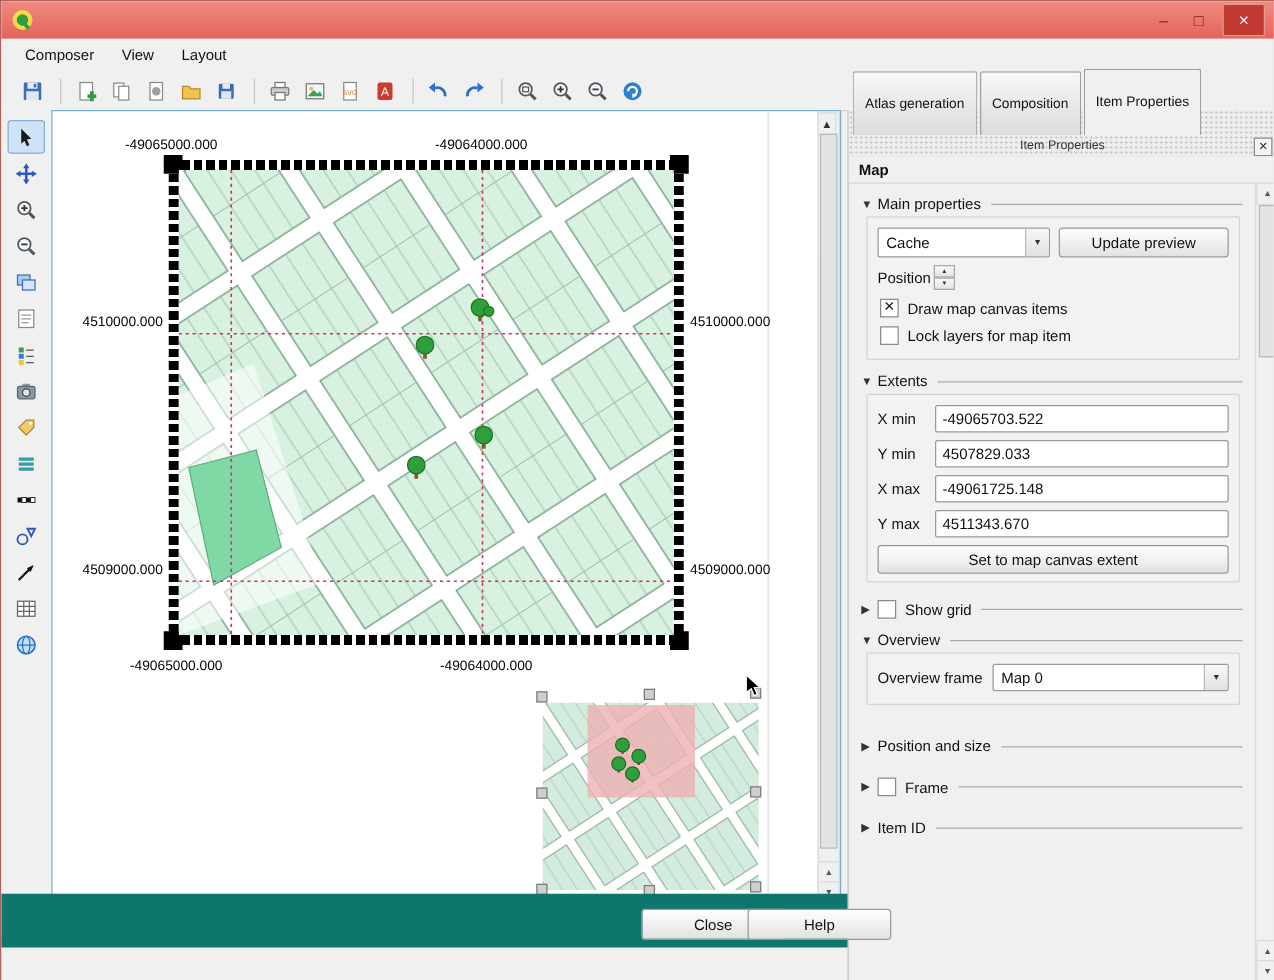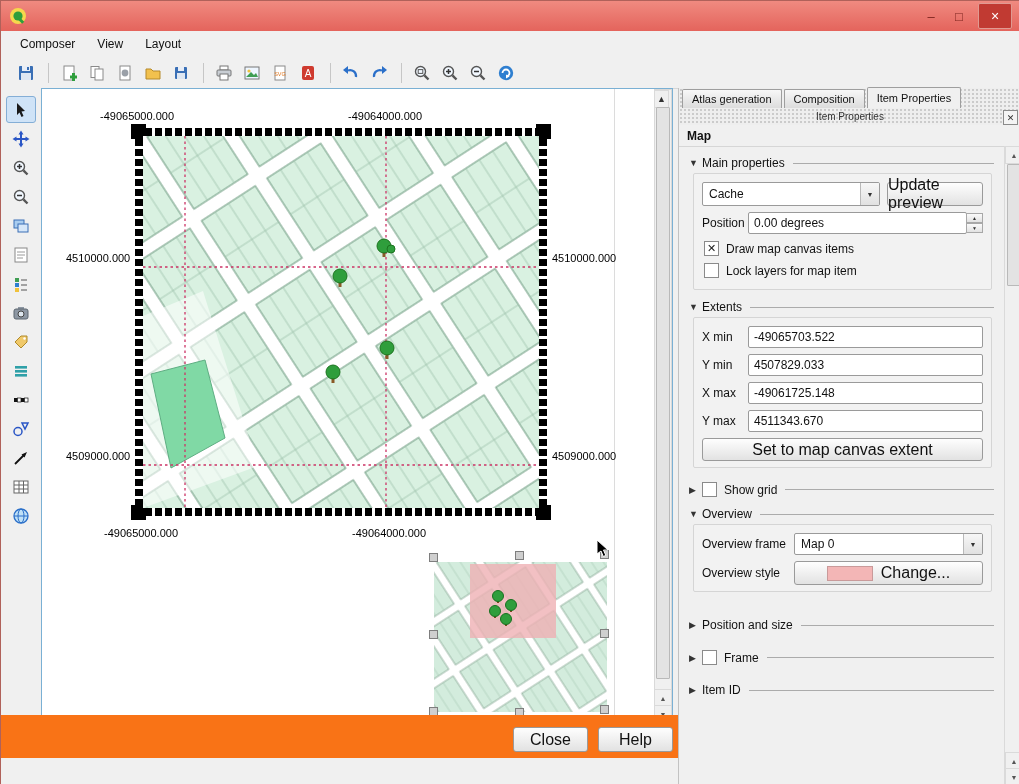--- a/index.html
+++ b/index.html
@@ -40,21 +40,21 @@
   
   .sb{position:absolute;background:#f0f0f0;border:1px solid #d9d9d9}
   .sb-btn{position:absolute;width:16px;height:16px;background:#f0f0f0;display:flex;align-items:center;justify-content:center;font-size:7px;color:#555;border:1px solid #dadada}
   .sb-thumb{position:absolute;background:#e3e3e3;border:1px solid #b9b9b9;border-radius:1px}
   .grip{position:absolute;left:50%;top:50%;width:22px;height:8px;transform:translate(-50%,-50%);background-image:radial-gradient(#9a9a9a 1px,transparent 1.3px);background-size:4px 4px}
 
   
   .right-panel{position:absolute;left:677px;top:87px;width:342px;height:697px;background:#f0f0f0;border-left:1px solid #c2c2c2}
   .hatch{background-color:#eeeeee;background-image:radial-gradient(#cbcbcb 0.8px,transparent 1px);background-size:4px 4px}
   .ptabs{position:absolute;left:0;top:0;width:342px;height:20px;display:flex;align-items:flex-end;padding-left:3px}
-  .ptab{height:18px;padding:0 9px;font-size:11px;display:flex;align-items:center;background:linear-gradient(#f7f7f7,#dcdcdc);border:1px solid #9e9e9e;border-bottom:none;border-radius:2px 2px 0 0;margin-right:2px;white-space:nowrap}
+  .ptab{height:18px;padding:16px 9px;font-size:11px;display:flex;align-items:center;background:linear-gradient(#f7f7f7,#dcdcdc);border:1px solid #9e9e9e;border-bottom:none;border-radius:2px 2px 0 0;margin-right:2px;white-space:nowrap}
   .ptab.active{background:#f0f0f0;height:20px;position:relative;z-index:2}
   .dockhead{position:absolute;left:0;top:20px;width:342px;height:17px;display:flex;align-items:center;justify-content:center;font-size:10px;color:#333;border-bottom:1px solid #cfcfcf}
   .dock-close{position:absolute;right:3px;top:2px;width:13px;height:13px;border:1px solid #8a8a8a;background:#f4f4f4;display:flex;align-items:center;justify-content:center;font-size:9px;color:#333}
   .item-type-row{position:absolute;left:0;top:37px;width:342px;height:21px;display:flex;align-items:center;padding-left:8px;font-weight:bold;border-bottom:1px solid #d6d6d6;background:#f0f0f0}
   .pscroll{position:absolute;left:0;top:58px;width:325px;height:639px;overflow:hidden}
   .pbar{position:absolute;left:325px;top:58px;width:17px;height:639px;background:#f0f0f0;border-left:1px solid #dadada}
 
   .ghead{display:flex;align-items:center;margin:10px 10px 3px 10px}
   .arr{width:13px;font-size:9px;color:#333;flex:none}
   .arr.open::after{content:"▼"}
@@ -63,32 +63,32 @@
   .ghead .rule{flex:1;height:1px;background:#ababab}
   .gbody{margin:3px 12px 8px 14px;border:1px solid #d5d5d5;border-radius:2px;background:#f2f2f2;padding:8px 8px 4px 8px}
   .frow{display:flex;align-items:center;margin-bottom:6px}
   .frow .flabel{width:46px;flex:none}
   .frow .flabel.wide{width:92px}
   .tinput{flex:1;height:20px;border:1px solid #9a9a9a;border-radius:2px;background:#fff;padding:0 5px;font-size:12px;font-family:inherit;color:#111;min-width:0}
   .combo{height:22px;background:#fff;border:1px solid #9a9a9a;border-radius:2px;display:flex;align-items:center;overflow:hidden}
   .combo .ctxt{flex:1;padding:0 6px;white-space:nowrap}
   .combo .carrow{width:18px;height:100%;border-left:1px solid #b9b9b9;background:linear-gradient(#f7f7f7,#e1e1e1);display:flex;align-items:center;justify-content:center;font-size:7px;color:#333}
   .combo .carrow::after{content:"▼"}
-  .btn{background:linear-gradient(#fefefe,#e2e2e2);border:1px solid #9a9a9a;border-radius:3px;display:flex;align-items:center;justify-content:center;font-size:16px;height:22px;padding:0 0}
+  .btn{background:linear-gradient(#fefefe,#e2e2e2);border:1px solid #9a9a9a;border-radius:3px;display:flex;align-items:center;justify-content:center;font-size:12px;height:22px;padding:0 20px}
   .cb{width:13px;height:13px;background:#fff;border:1px solid #8a8a8a;position:relative;flex:none}
   .cb.checked::after{content:"✕";position:absolute;left:0;top:0;width:13px;height:13px;line-height:12px;text-align:center;font-size:11px;font-weight:bold;color:#1a1a1a}
   .cbrow{display:flex;align-items:center;gap:7px;margin:7px 0 7px 2px}
   .spin{width:17px;height:20px;margin-left:-1px;display:flex;flex-direction:column;flex:none}
   .spin>div{flex:1;border:1px solid #a8a8a8;background:linear-gradient(#fafafa,#e2e2e2);display:flex;align-items:center;justify-content:center;font-size:5px;color:#333}
   .spin .up::after{content:"▲"}
   .spin .dn::after{content:"▼"}
   .swatch{width:44px;height:13px;background:#f3b6b6;border:1px solid #c99a9a;margin-right:8px}
 
   
-  .footer{position:absolute;left:0;top:714px;width:677px;height:43px;background:#f97316}
+  .footer{position:absolute;left:0;top:714px;width:677px;height:43px;background:#0f766e}
   .footer .btn{position:absolute;width:73px;height:23px}
 
   .cursor{position:absolute;pointer-events:none}
 </style>
 </head>
 <body>
 
 <div class="window">
 
   <div class="titlebar">
@@ -470,21 +470,20 @@
       <div class="gbody">
         <div class="frow">
           <div class="combo" style="flex:1">
             <span class="ctxt">Cache</span>
             <span class="carrow"></span>
           </div>
           <div class="btn" style="width:94px;margin-left:7px;flex:none">Update preview</div>
         </div>
         <div class="frow">
           <span class="flabel">Position</span>
-          <input class="tinput" value="0.00 degrees" style="">
           <div class="spin">
               <div class="up"></div>
               <div class="dn"></div>
             </div>
         </div>
         <div class="cbrow">
           <div class="cb checked"></div>
           <span>Draw map canvas items</span>
         </div>
         <div class="cbrow">
@@ -533,27 +532,20 @@
         <span class="rule"></span>
       </div>
       <div class="gbody">
         <div class="frow">
           <span class="flabel wide">Overview frame</span>
           <div class="combo" style="flex:1;height:20px">
             <span class="ctxt">Map 0</span>
             <span class="carrow"></span>
           </div>
         </div>
-        <div class="frow" style="margin-bottom:2px">
-          <span class="flabel wide">Overview style</span>
-          <div class="btn" style="flex:1">
-            <span class="swatch"></span>
-            <span>Change...</span>
-          </div>
-        </div>
       </div>
 
       <div class="ghead" style="margin-top:26px">
         <span class="arr closed"></span>
         <span class="lbl">Position and size</span>
         <span class="rule"></span>
       </div>
       <div class="ghead" style="margin-top:18px">
         <span class="arr closed"></span>
         <div class="cb" style="margin-right:7px"></div>

